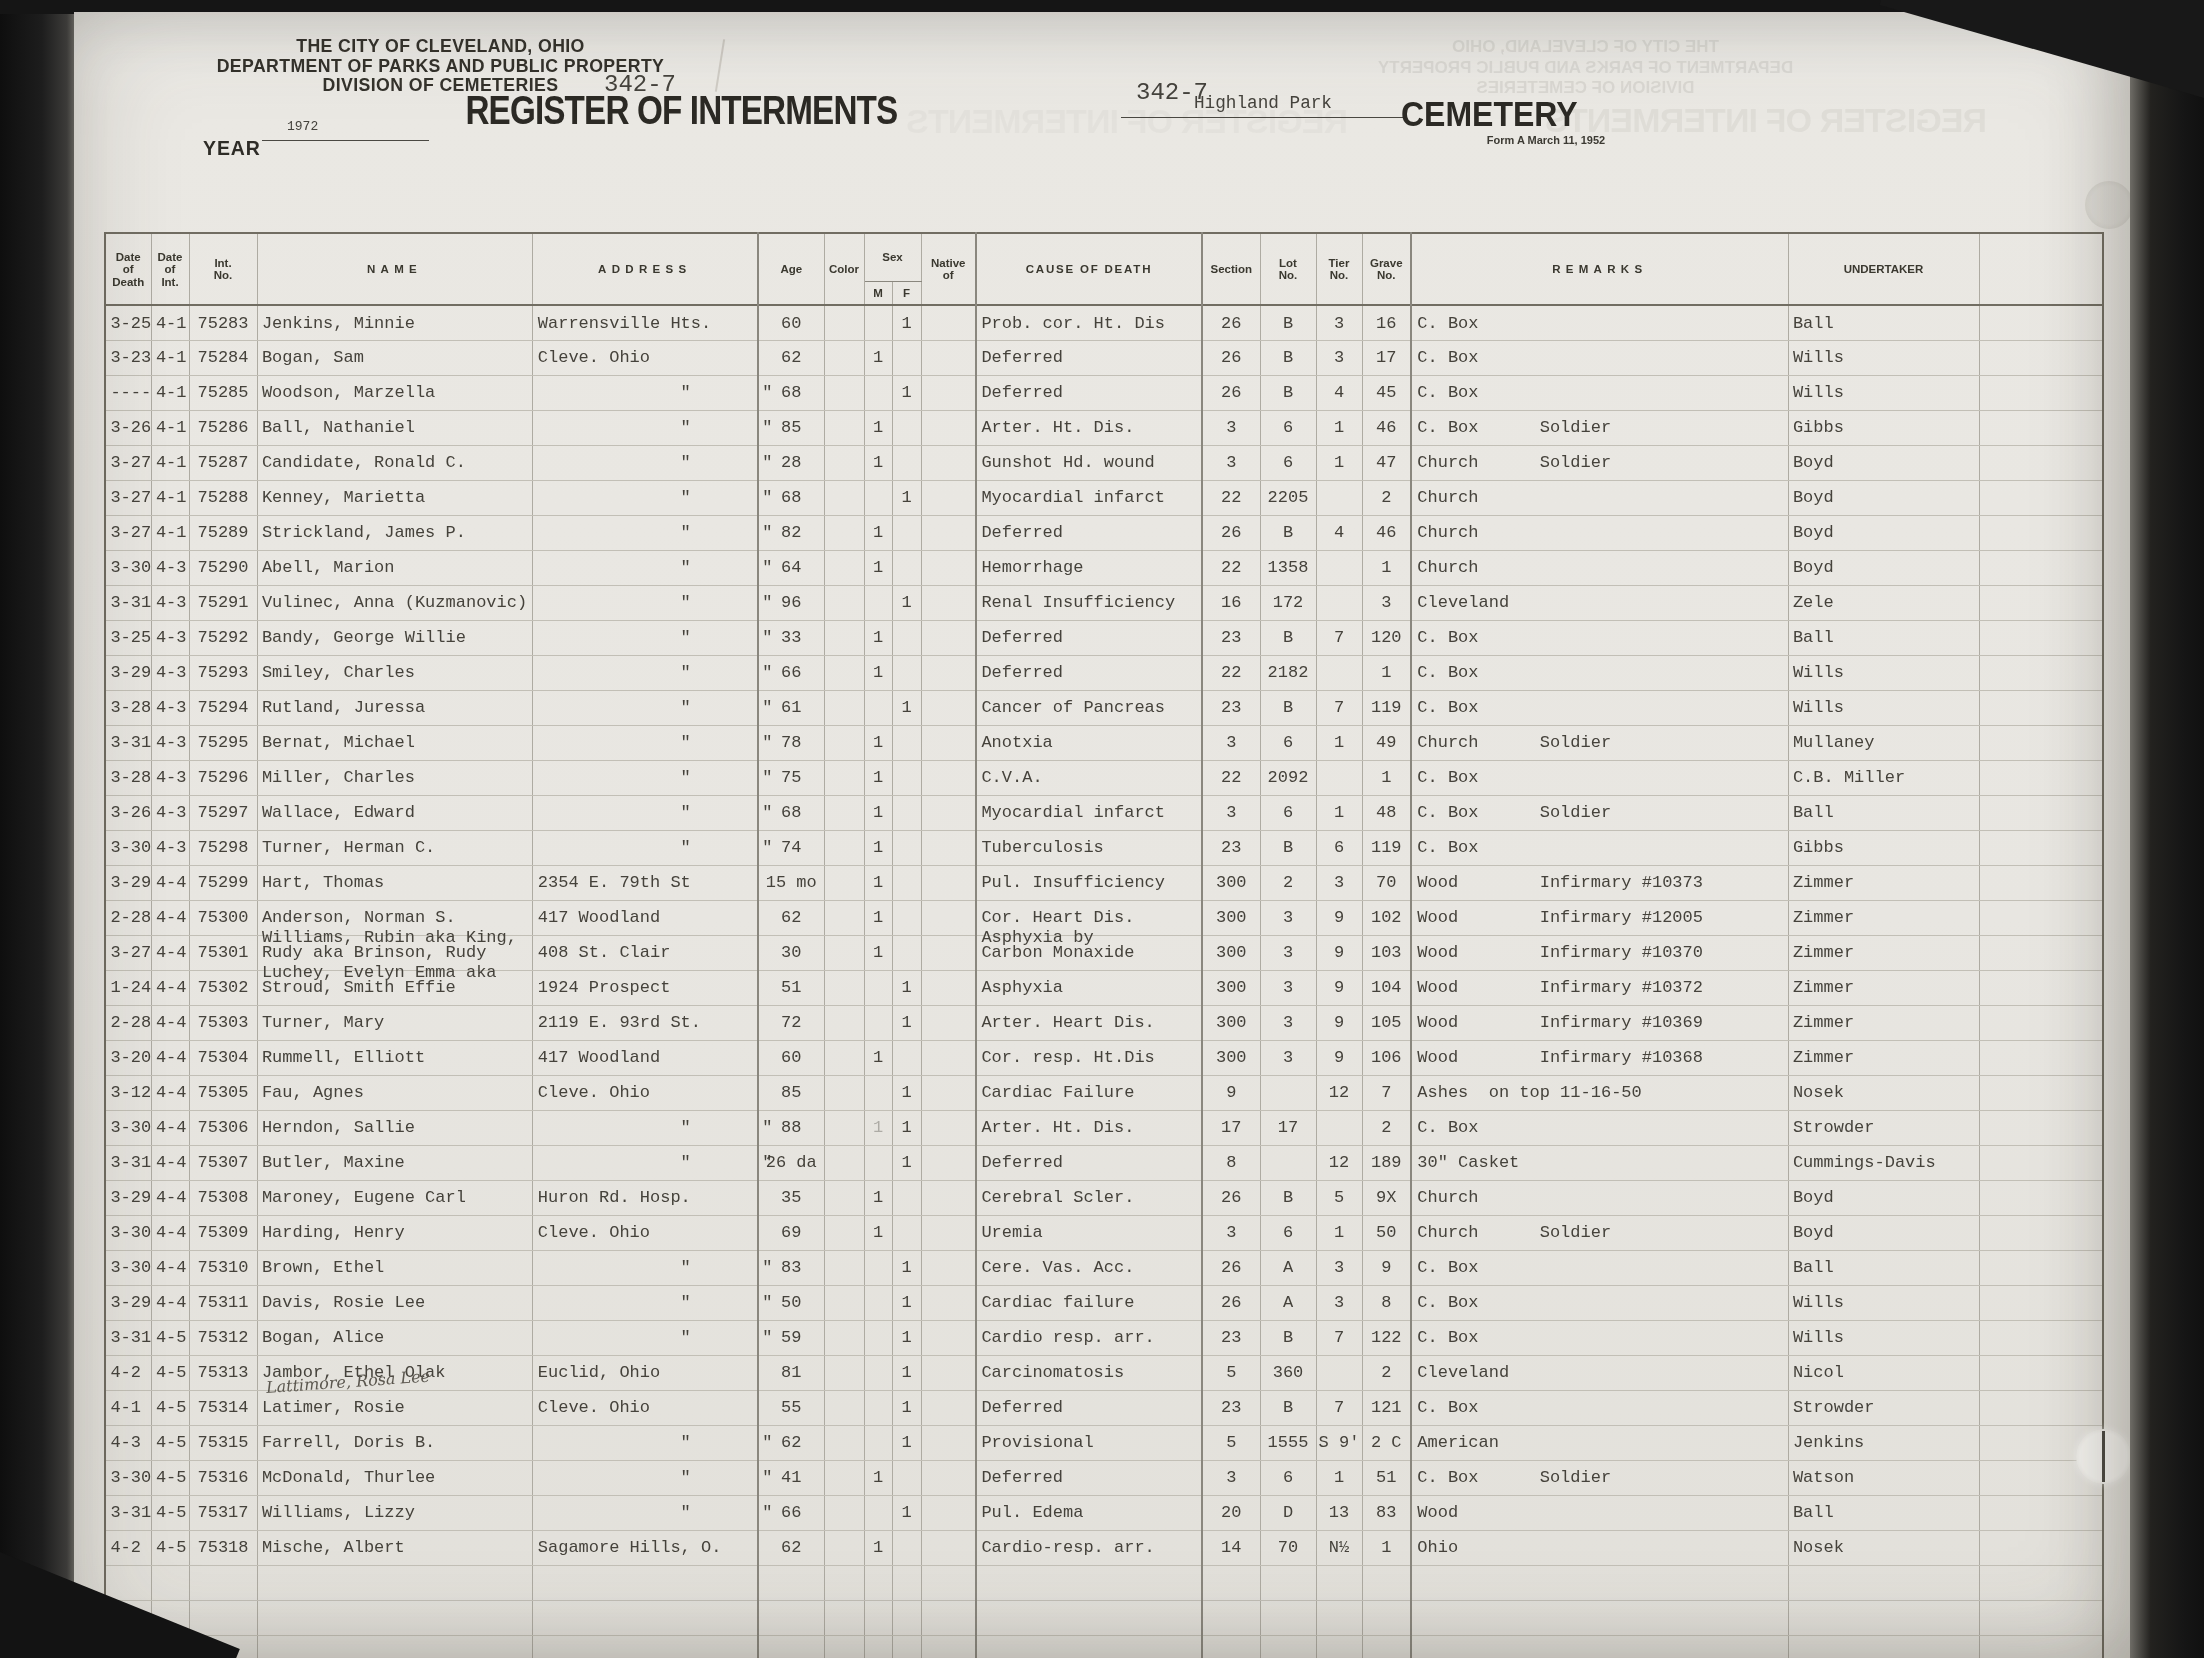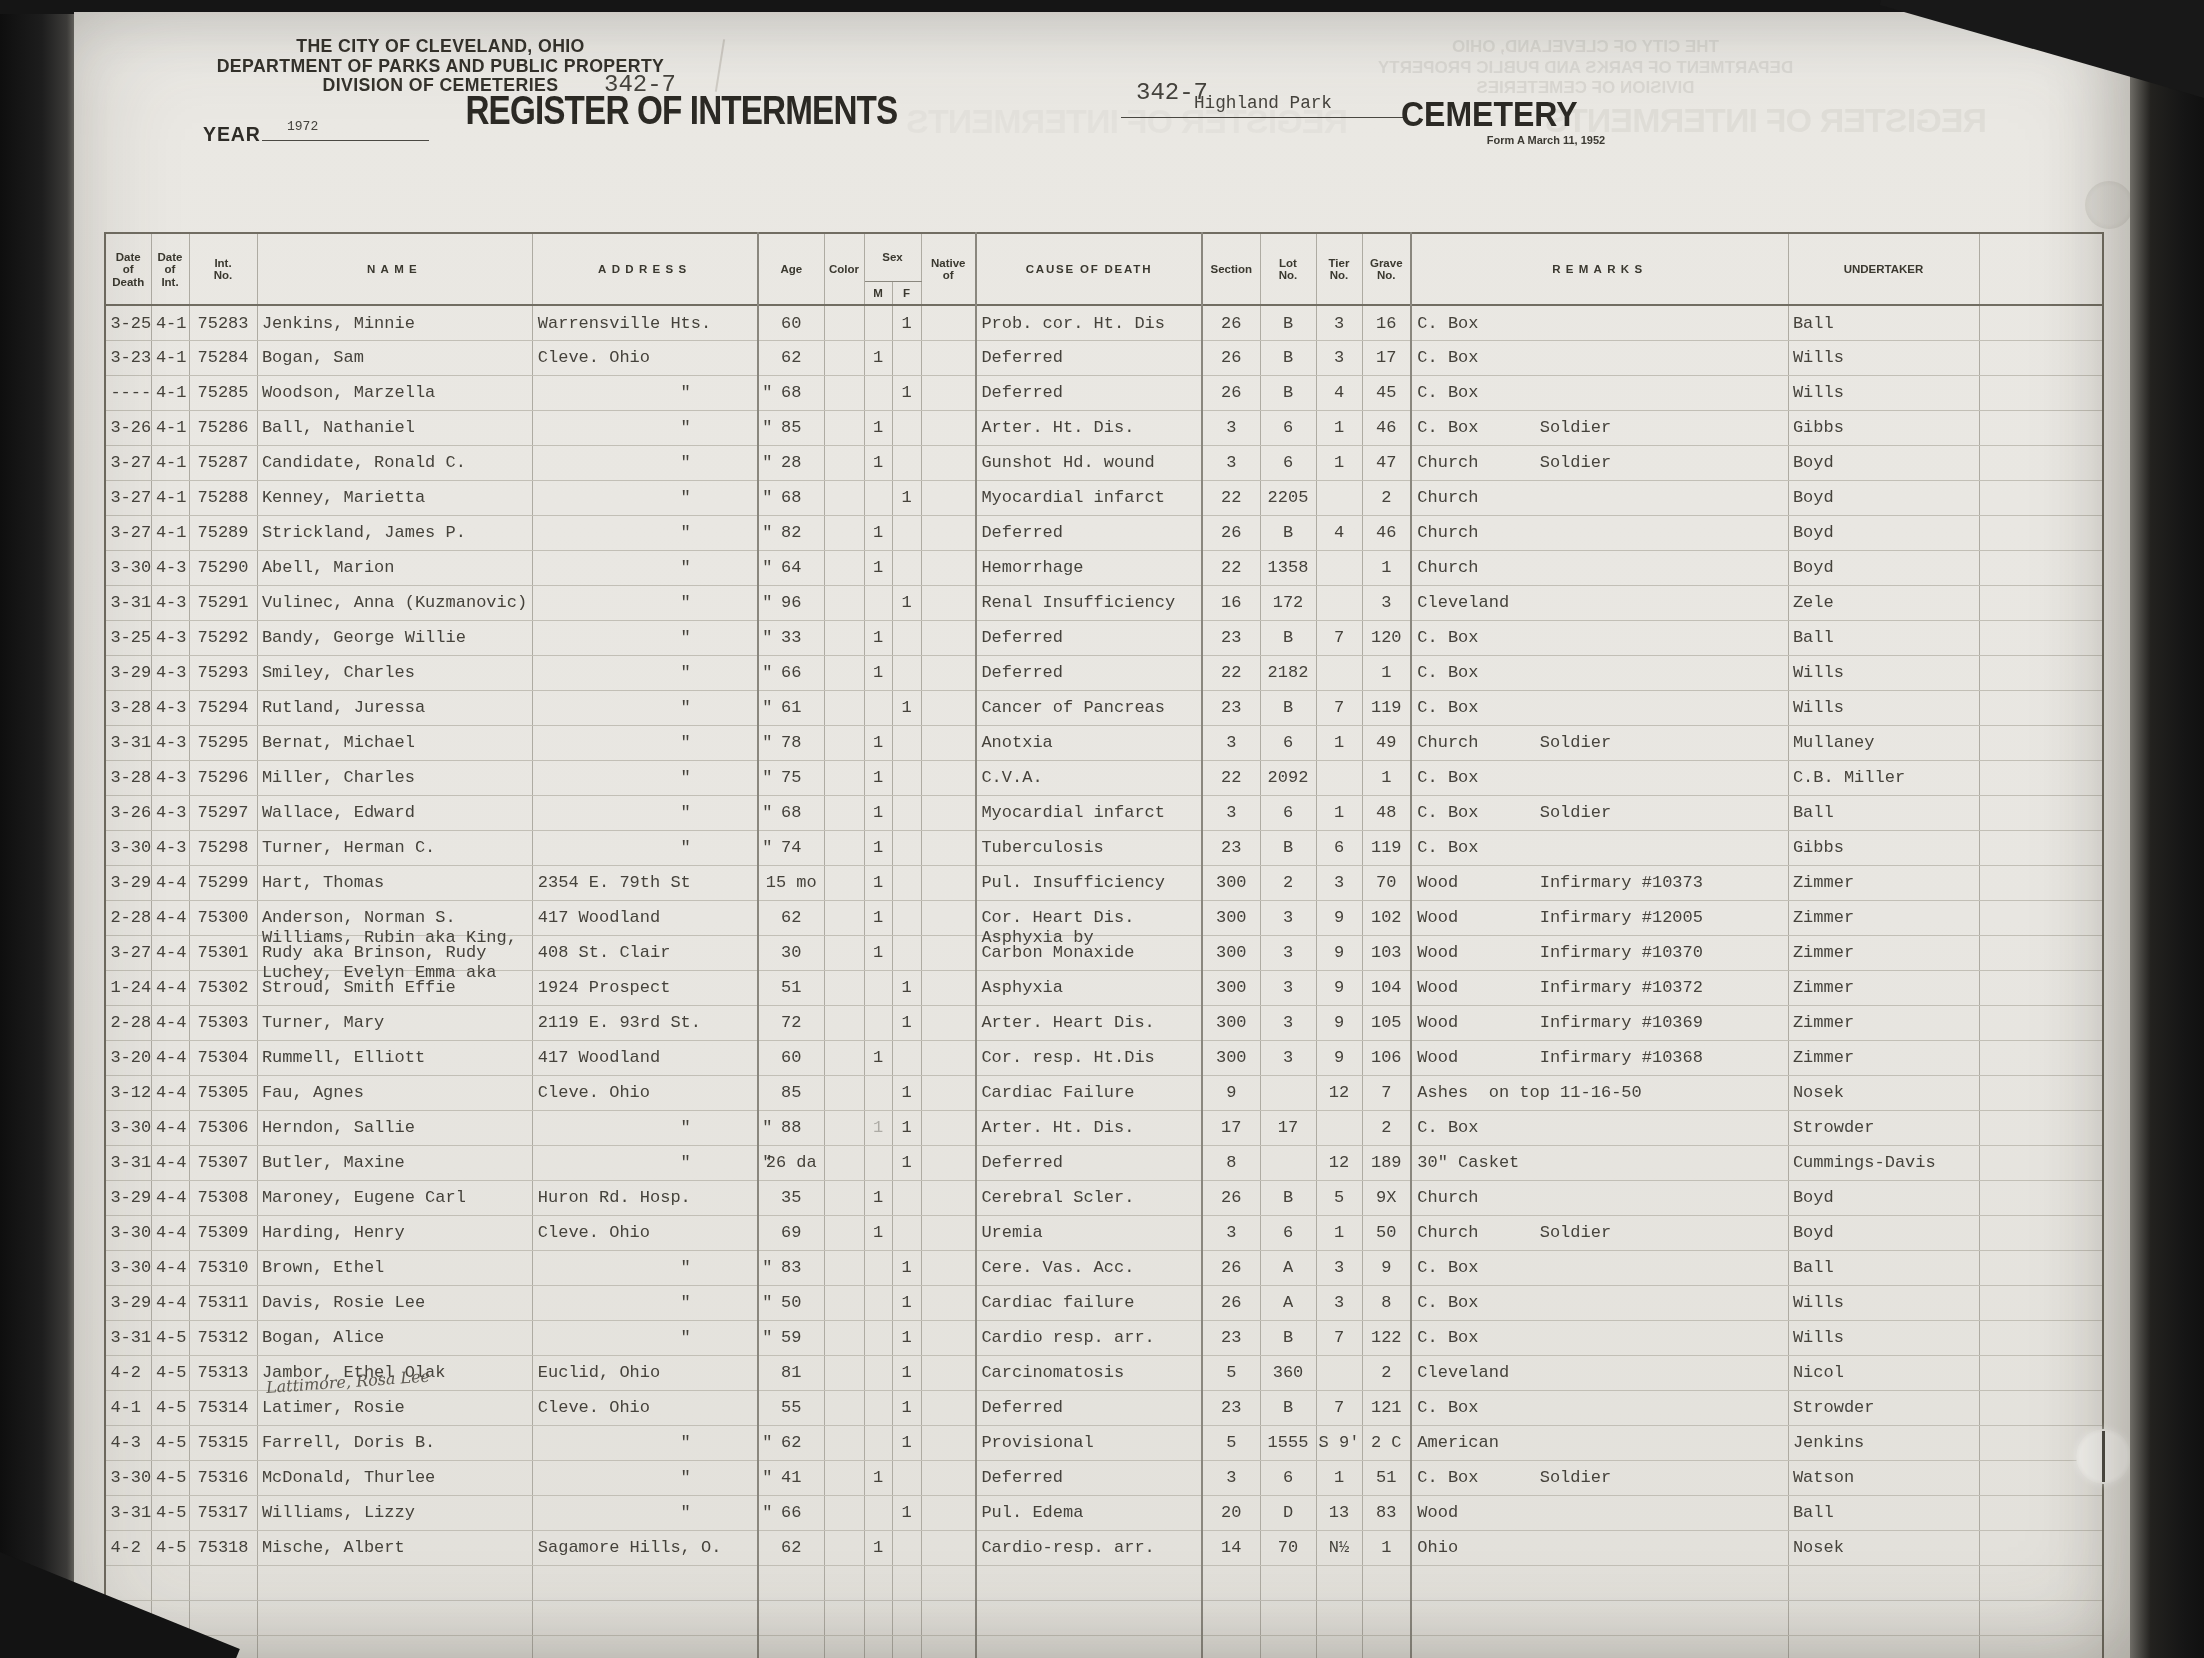--- a/index.html
+++ b/index.html
@@ -39,21 +39,21 @@
   .doc-title{position:absolute;left:381px;top:78px;width:417px;text-align:center;
     font-weight:bold;font-size:35px;color:#2c2a25;transform:scale(.95,1.18);
     transform-origin:center;white-space:nowrap;letter-spacing:-0.9px;}
   .cem-name{position:absolute;left:1047px;top:81px;width:284px;text-align:center;
     font-family:"Liberation Mono",monospace;font-size:17.7px;color:#45433d;
     border-bottom:1.8px solid #4a4842;padding-bottom:3.5px;}
   .cem-word{position:absolute;left:1327px;top:82px;font-weight:bold;font-size:32px;
     color:#2c2a25;transform:scaleY(1.12);transform-origin:top;letter-spacing:0px;}
   .form-note{position:absolute;left:1330px;top:122px;width:284px;text-align:center;
     font-weight:bold;font-size:11px;color:#3c3a33;}
-  .year-label{position:absolute;left:129px;top:111px;font-weight:bold;font-size:19.5px;
+  .year-label{position:absolute;left:129px;top:125px;font-weight:bold;font-size:19.5px;
     color:#2e2c27;letter-spacing:0.9px;}
   .year-value{position:absolute;left:188px;top:107px;width:142px;
     font-family:"Liberation Mono",monospace;font-size:13px;color:#45433d;
     border-bottom:1.8px solid #4a4842;padding:0 0 5.3px 25px;}
 
   
   table.register{position:absolute;left:30px;top:220px;width:1999px;
     border-collapse:collapse;table-layout:fixed;
     border:2.7px double #716d62;}
   .register th,.register td{box-sizing:border-box;padding:0 1.8px;overflow:visible;

